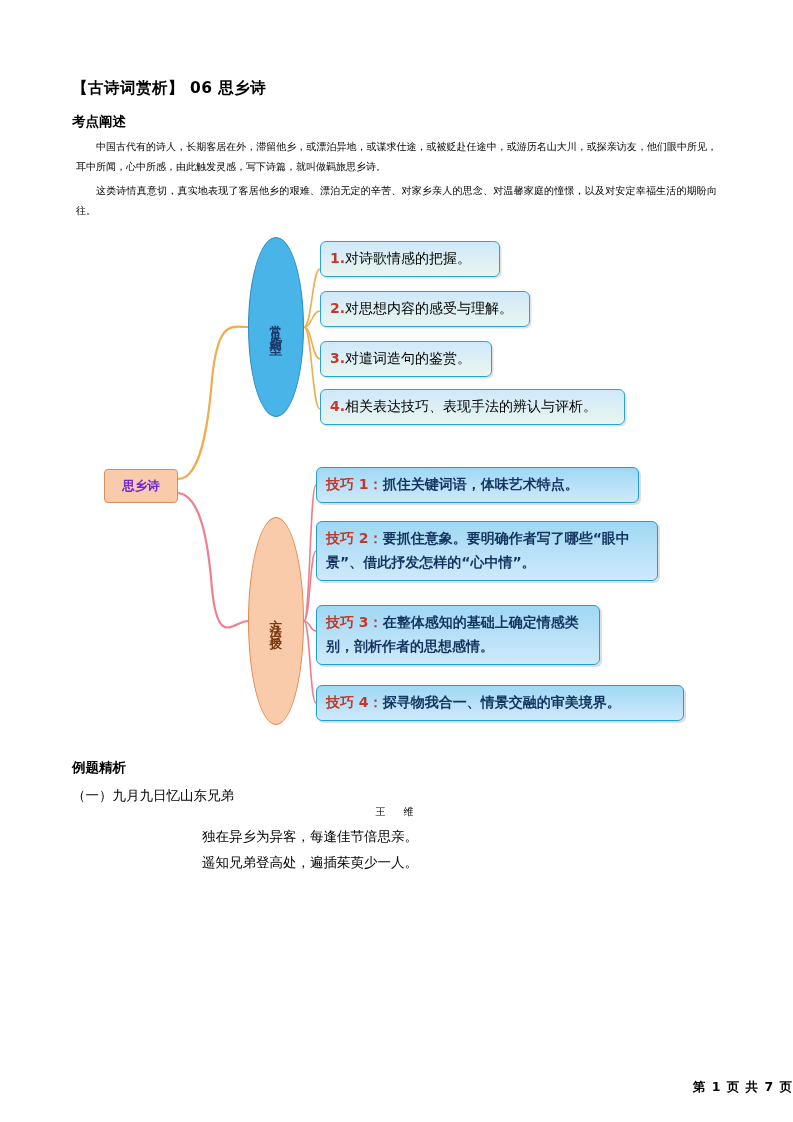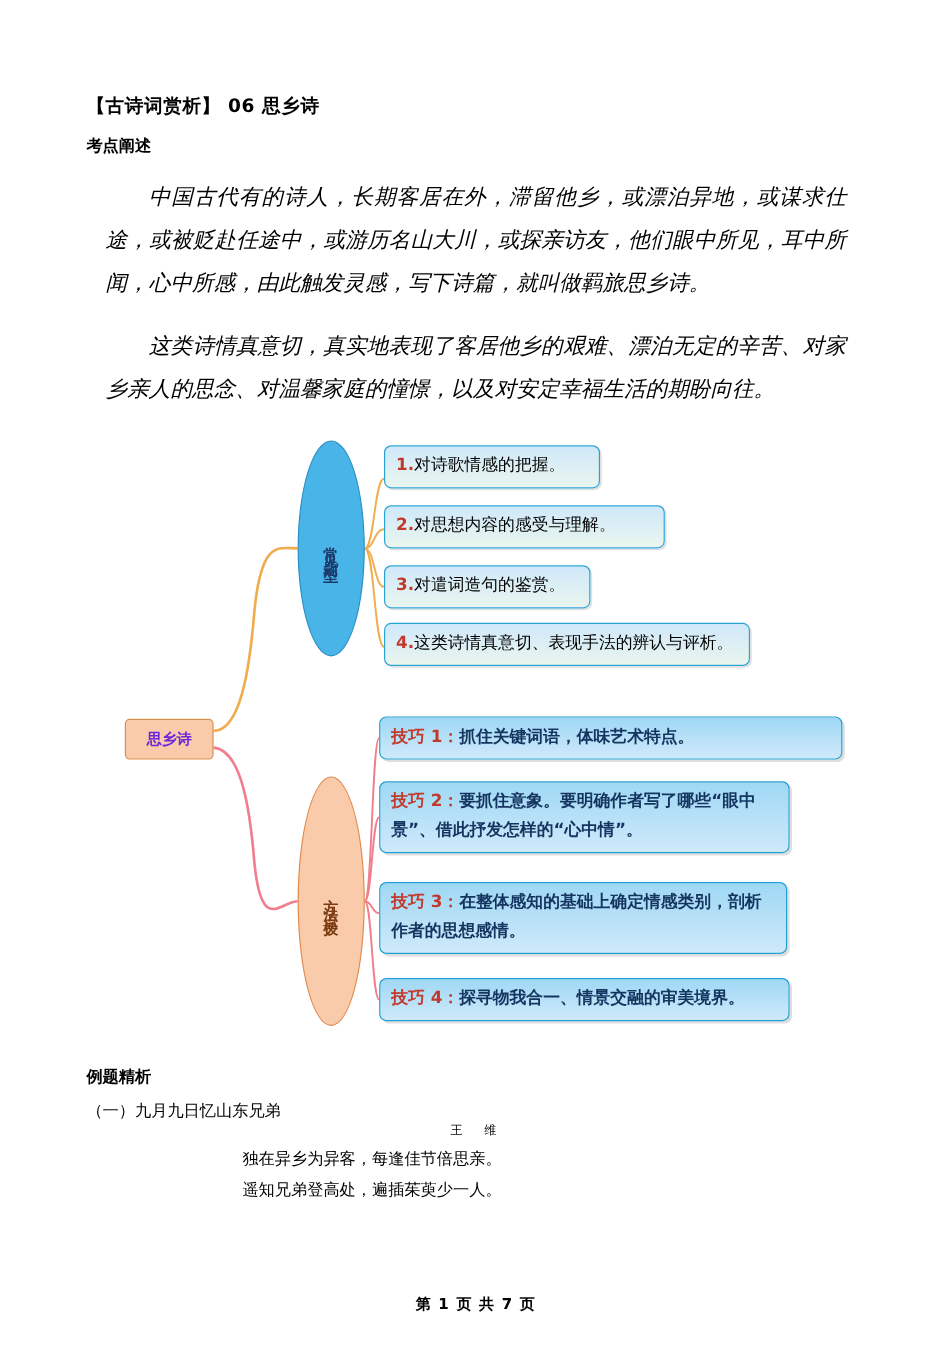--- a/index.html
+++ b/index.html
@@ -26,26 +26,25 @@
     font-weight: bold;
     margin: 18px 0 14px 0;
     letter-spacing: 0.5px;
   }
   .section-label {
     font-size: 13.5px;
     font-weight: bold;
     margin: 10px 0 6px 0;
   }
   .para {
-    font-size: 18px;
+    font-size: 10px;
     line-height: 2.0;
     text-indent: 2em;
     text-align: justify;
-    margin: 16px;
-    font-style: italic;
+    margin: 4px;
   }
 
   
   .mindmap {
     position: relative;
     width: 649px;
     height: 520px;
     margin: 8px 0 0 0;
   }
   .mindmap svg.lines {
@@ -107,36 +106,36 @@
     border-radius: 6px;
     font-size: 14px;
     line-height: 1.7;
     padding: 5px 9px;
     border: 1.1px solid #2aa4d6;
     background: linear-gradient(180deg, #cfe8fa 0%, #eaf6ee 100%);
     box-shadow: 1.5px 1.5px 0 rgba(0,0,0,0.12);
   }
   .leaf .num { color: #c0392b; font-weight: bold; }
   .leaf.t1 { left: 248px; top: 12px;  width: 180px; }
-  .leaf.t2 { left: 248px; top: 62px;  width: 234px; }
+  .leaf.t2 { left: 248px; top: 62px;  width: 210px; }
   .leaf.t3 { left: 248px; top: 112px; width: 172px; }
   .leaf.t4 { left: 248px; top: 160px; width: 305px; }
 
   .leaf.b {
     border: 1.1px solid #1f9ed1;
     background: linear-gradient(180deg, #9fd8f4 0%, #cfe9fb 100%);
     font-weight: bold;
     box-shadow: 2px 2px 0 rgba(0,0,0,0.13);
     color: #14355f;
   }
   .leaf.b .tag { color: #c0392b; }
-  .leaf.b1 { left: 244px; top: 238px; width: 386px; }
+  .leaf.b1 { left: 244px; top: 238px; width: 323px; }
   .leaf.b2 { left: 244px; top: 292px; width: 342px; }
-  .leaf.b3 { left: 244px; top: 376px; width: 340px; }
-  .leaf.b4 { left: 244px; top: 456px; width: 342px; }
+  .leaf.b3 { left: 244px; top: 376px; width: 284px; }
+  .leaf.b4 { left: 244px; top: 456px; width: 368px; }
 
   
   .poem-title {
     text-align: left;
     font-size: 13.5px;
     font-weight: normal;
     margin: 10px 0 0 0;
   }
   .poem-author {
     text-align: center;
@@ -149,21 +148,21 @@
     line-height: 1.95;
     margin: 0;
     padding-left: 130px;
   }
 
   .footer {
     position: absolute;
     left: 0;
     bottom: 26px;
     width: 793px;
-    text-align: center;
+    text-align: right;
     font-size: 12.5px;
     font-weight: bold;
     letter-spacing: 1px;
   }
 </style>
 </head>
 <body>
 
 <div class="page">
 
@@ -206,21 +205,21 @@
     <div class="leaf t1">
       <span class="num">1.</span><span>对诗歌情感的把握。</span>
     </div>
     <div class="leaf t2">
       <span class="num">2.</span><span>对思想内容的感受与理解。</span>
     </div>
     <div class="leaf t3">
       <span class="num">3.</span><span>对遣词造句的鉴赏。</span>
     </div>
     <div class="leaf t4">
-      <span class="num">4.</span><span>这类诗情真意切、表现手法的辨认与评析。</span>
+      <span class="num">4.</span><span>相关表达技巧、表现手法的辨认与评析。</span>
     </div>
 
     <div class="leaf b b1">
       <span class="tag">技巧 1：</span><span>抓住关键词语，体味艺术特点。</span>
     </div>
     <div class="leaf b b2">
       <span class="tag">技巧 2：</span><span>要抓住意象。要明确作者写了哪些“眼中景”、借此抒发怎样的“心中情”。</span>
     </div>
     <div class="leaf b b3">
       <span class="tag">技巧 3：</span><span>在整体感知的基础上确定情感类别，剖析作者的思想感情。</span>

